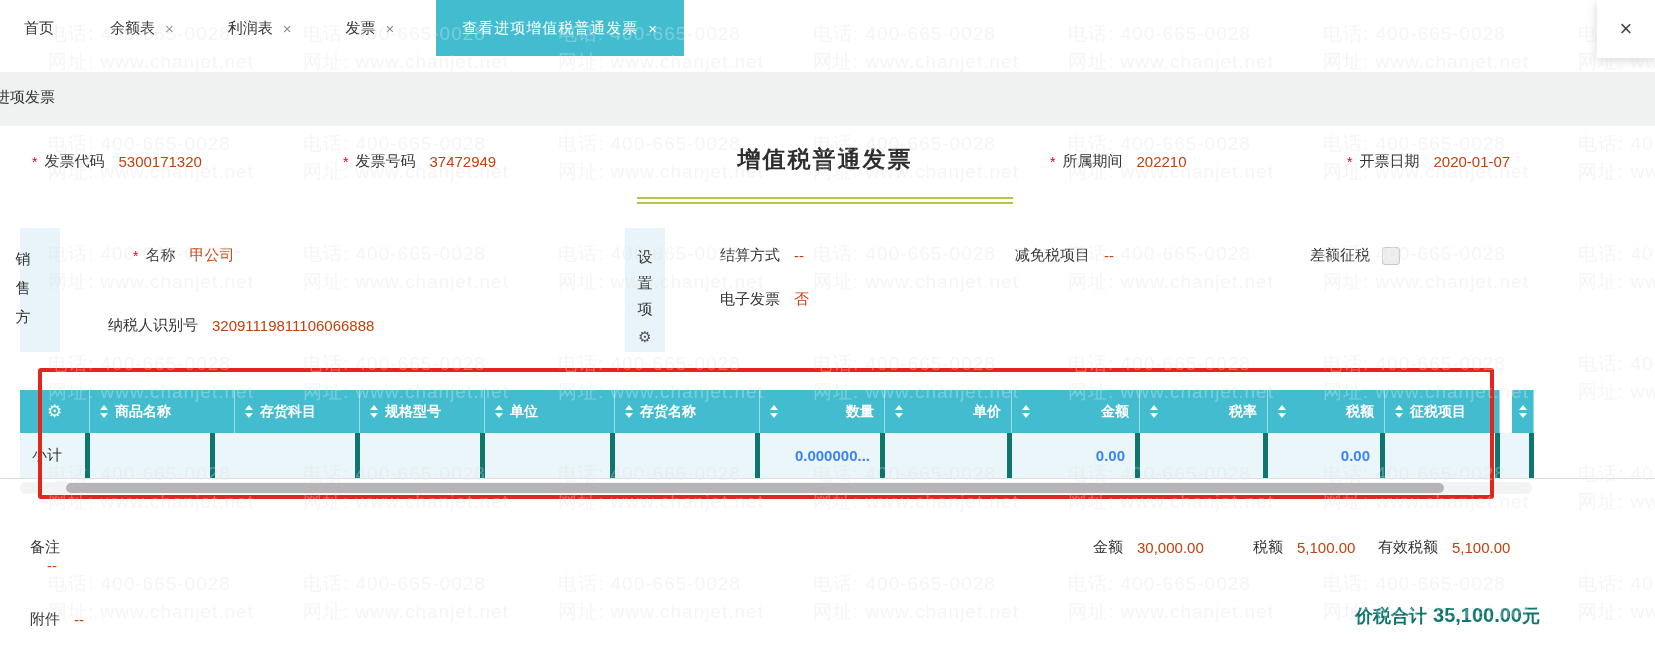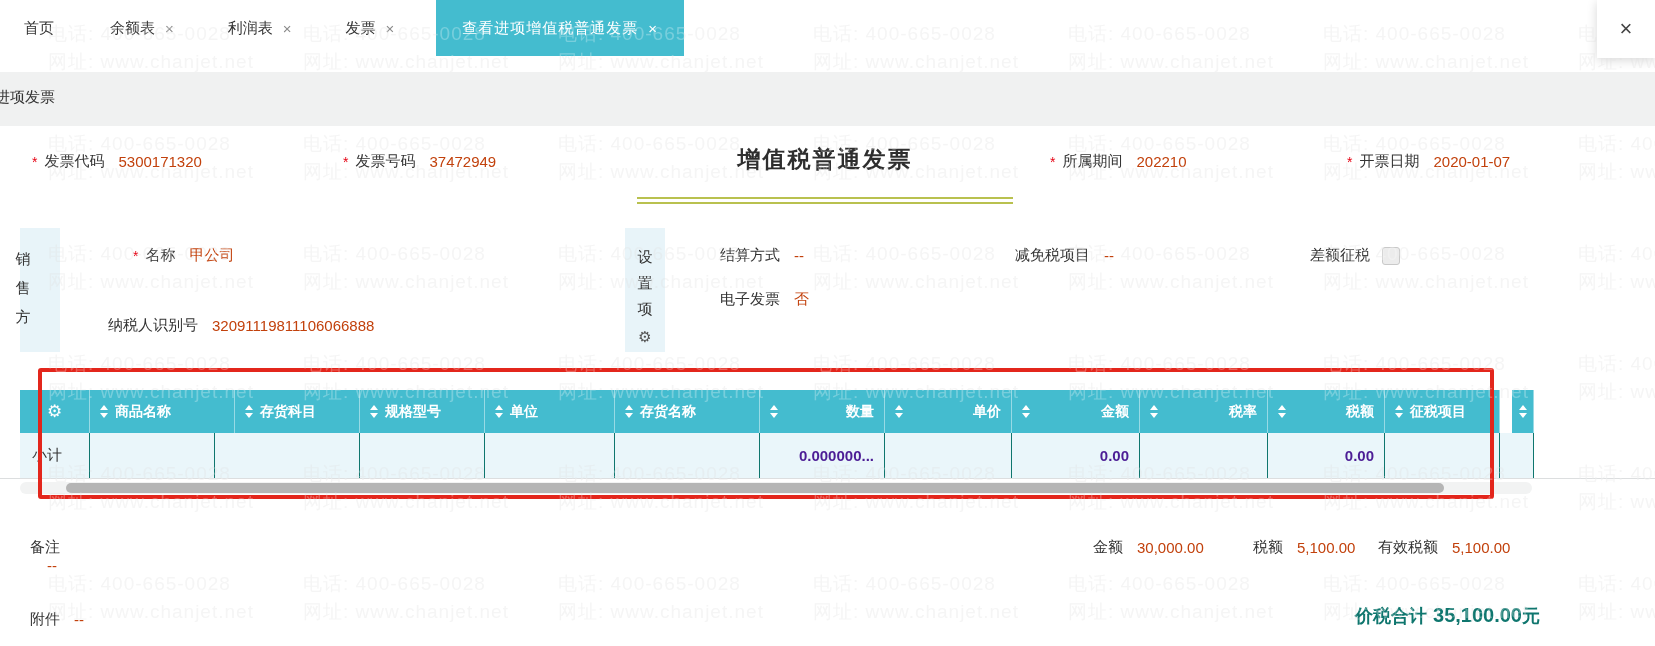--- a/index.html
+++ b/index.html
@@ -80,23 +80,23 @@
   .gear-lg{font-size:17px;color:#fff;}
   .sort{display:inline-flex;flex-direction:column;align-items:center;gap:3px;margin-right:7px;}
   .sort i{display:block;width:0;height:0;border-left:4px solid transparent;border-right:4px solid transparent;}
   .sort .up{border-bottom:5px solid #fff;}
   .sort .dn{border-top:5px solid #fff;}
   .w0{width:70px;}.w1{width:125px;}.w2{width:145px;}.w3{width:125px;}.w4{width:130px;}.w5{width:145px;}
   .w6{width:125px;}.w7{width:127px;}.w8{width:128px;}.w9{width:128px;}.w10{width:117px;}.w11{width:115px;}
   .wgap{width:12px;}.wlast{width:22px;}
 
   .grow{display:flex;height:45px;}
-  .rcell{box-sizing:border-box;border-right:1px solid #0f766e;display:flex;align-items:center;font-size:15px;}
+  .rcell{box-sizing:border-box;border-right:5px solid #0f766e;display:flex;align-items:center;font-size:15px;}
   .rcell.first{padding-left:12px;color:#333;}
-  .rcell.num{justify-content:flex-end;padding-right:10px;font-weight:700;color:#4c1d95;}
+  .rcell.num{justify-content:flex-end;padding-right:10px;font-weight:700;color:#3b82f6;}
   .rcell.gapcell{border:none;}
 
   .table-divider{position:absolute;left:0;top:478px;width:1655px;border-top:1px solid #dcdedf;}
   .scroll-thumb{position:absolute;left:66px;top:483px;width:1378px;height:10px;background:#b5b5b5;border-radius:5px;cursor:grab;}
 
   .annotation{position:absolute;left:38px;top:368px;width:1448px;height:123px;
               border:4px solid var(--annotation,#e3261c);border-radius:3px;z-index:5;pointer-events:none;}
 
   
   .s-remark{left:30px;top:538px;flex-direction:column;}

